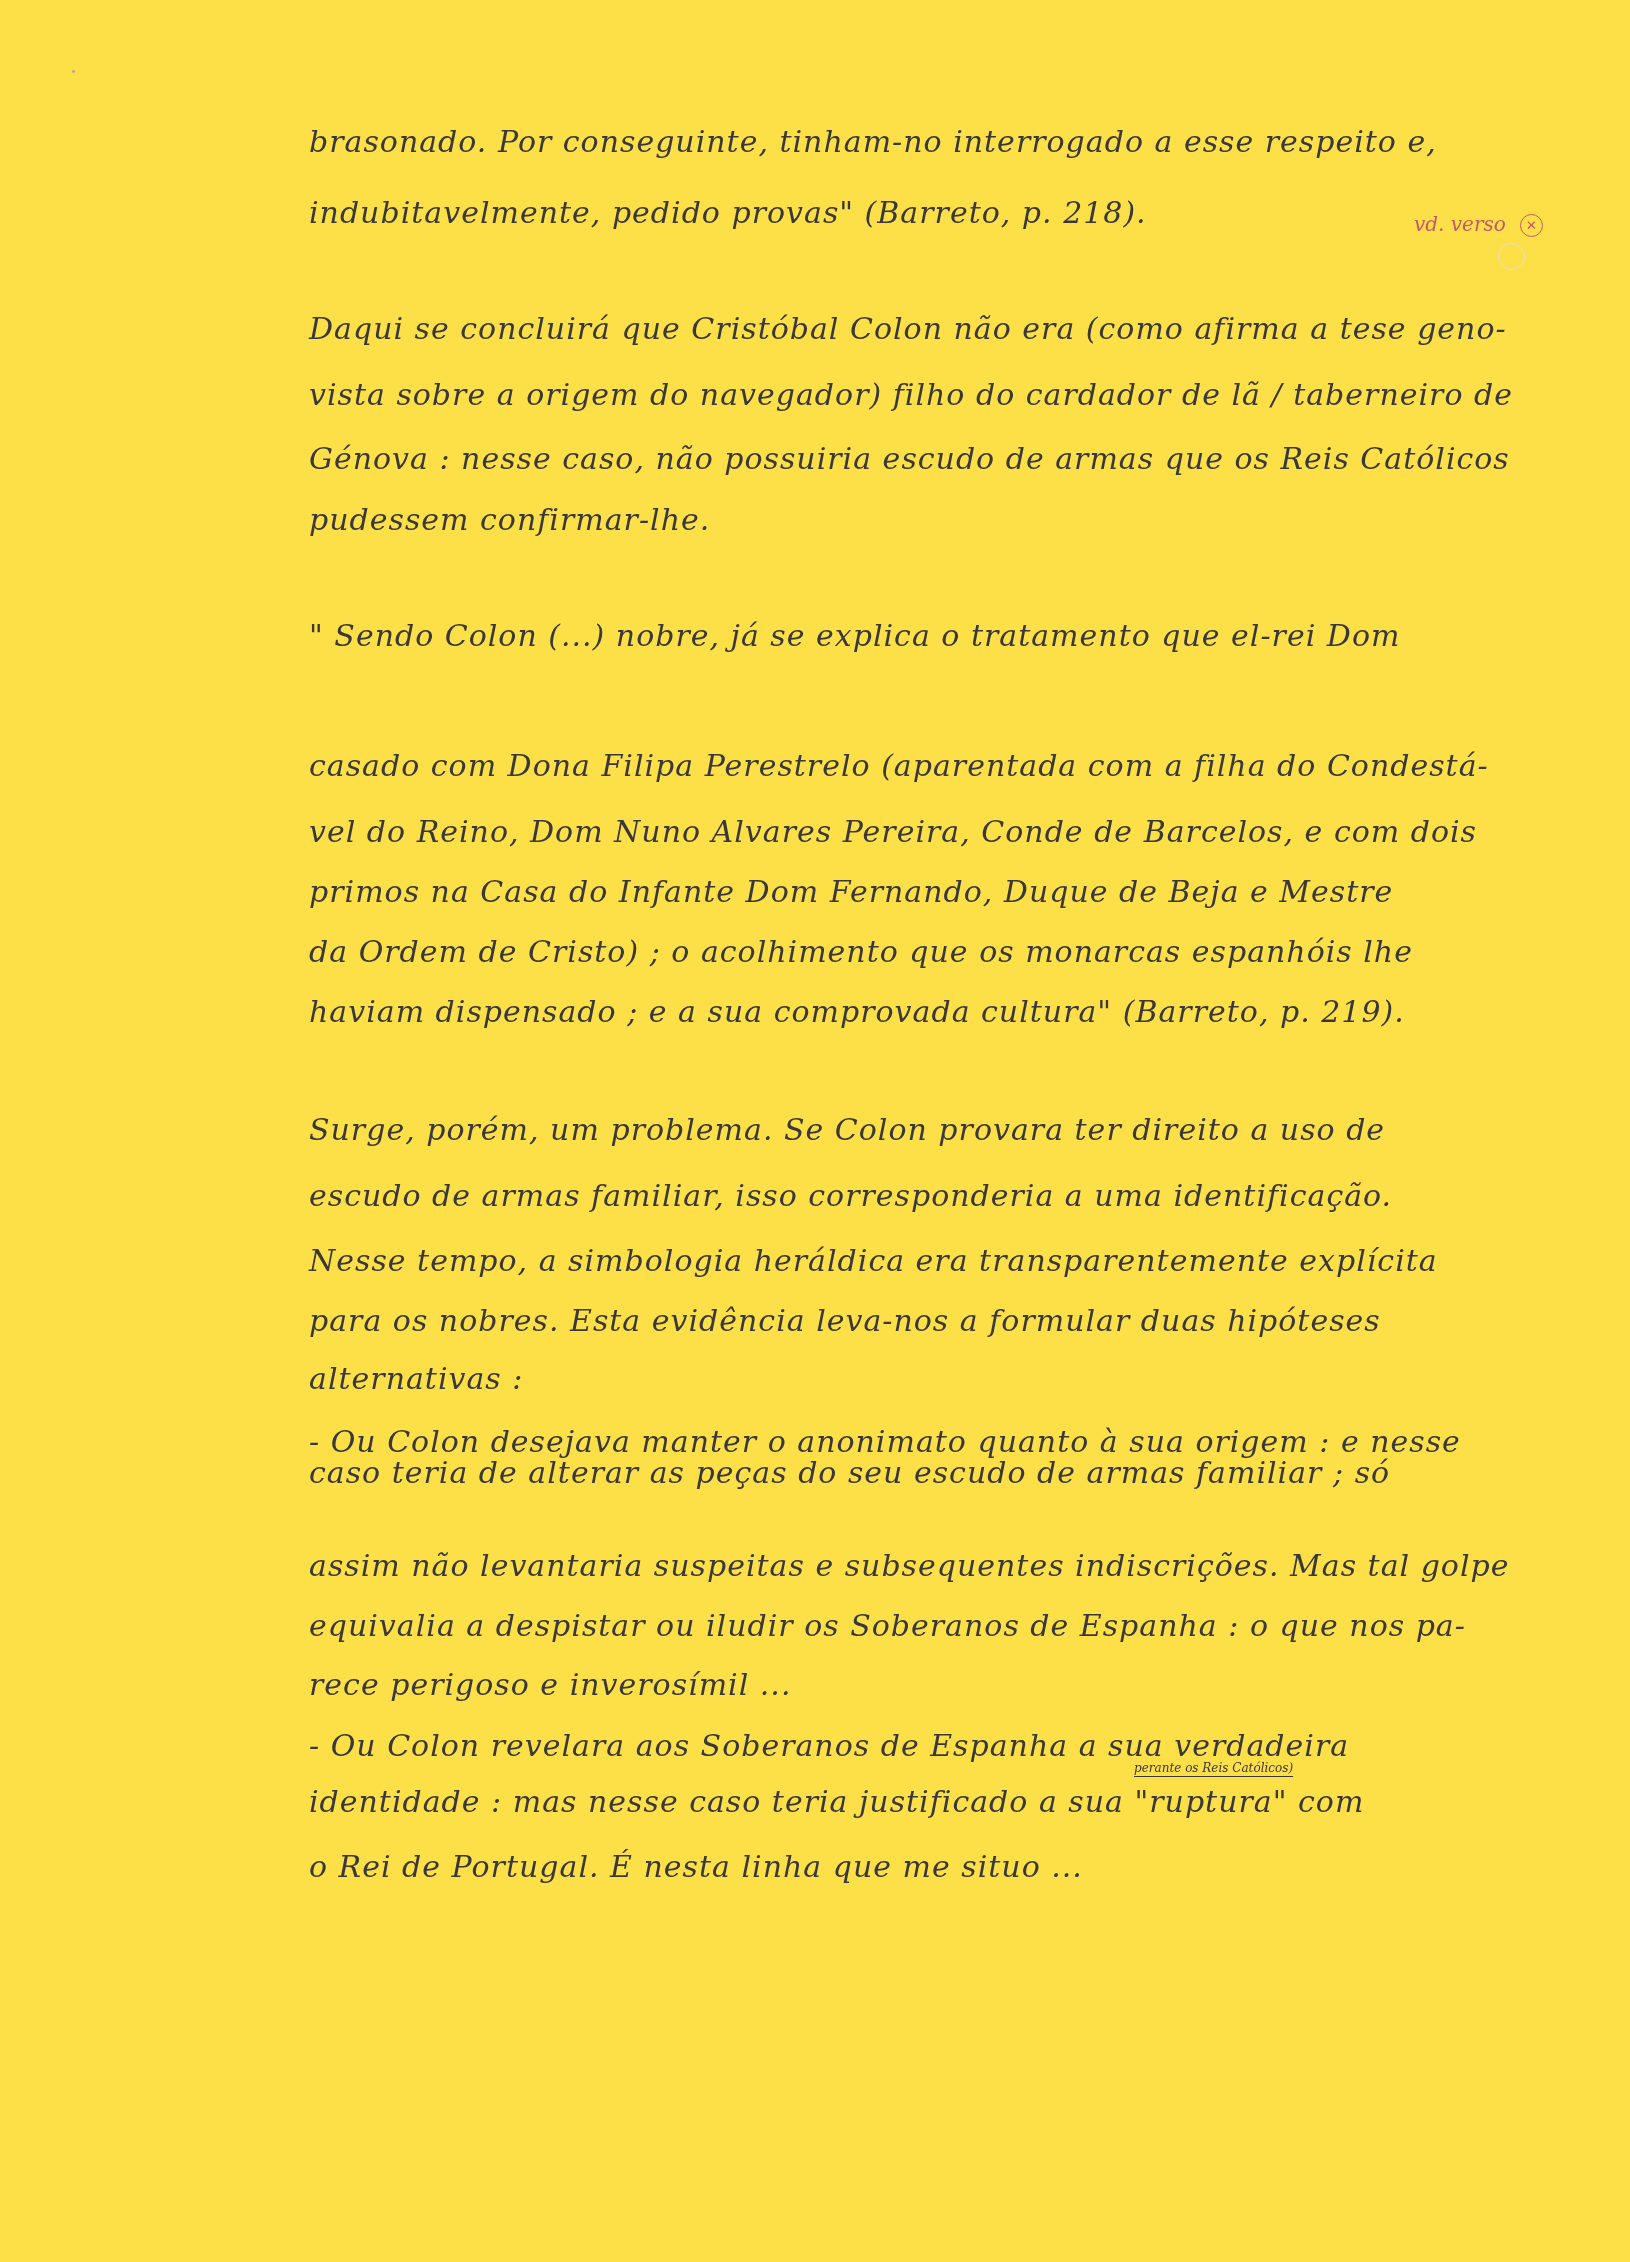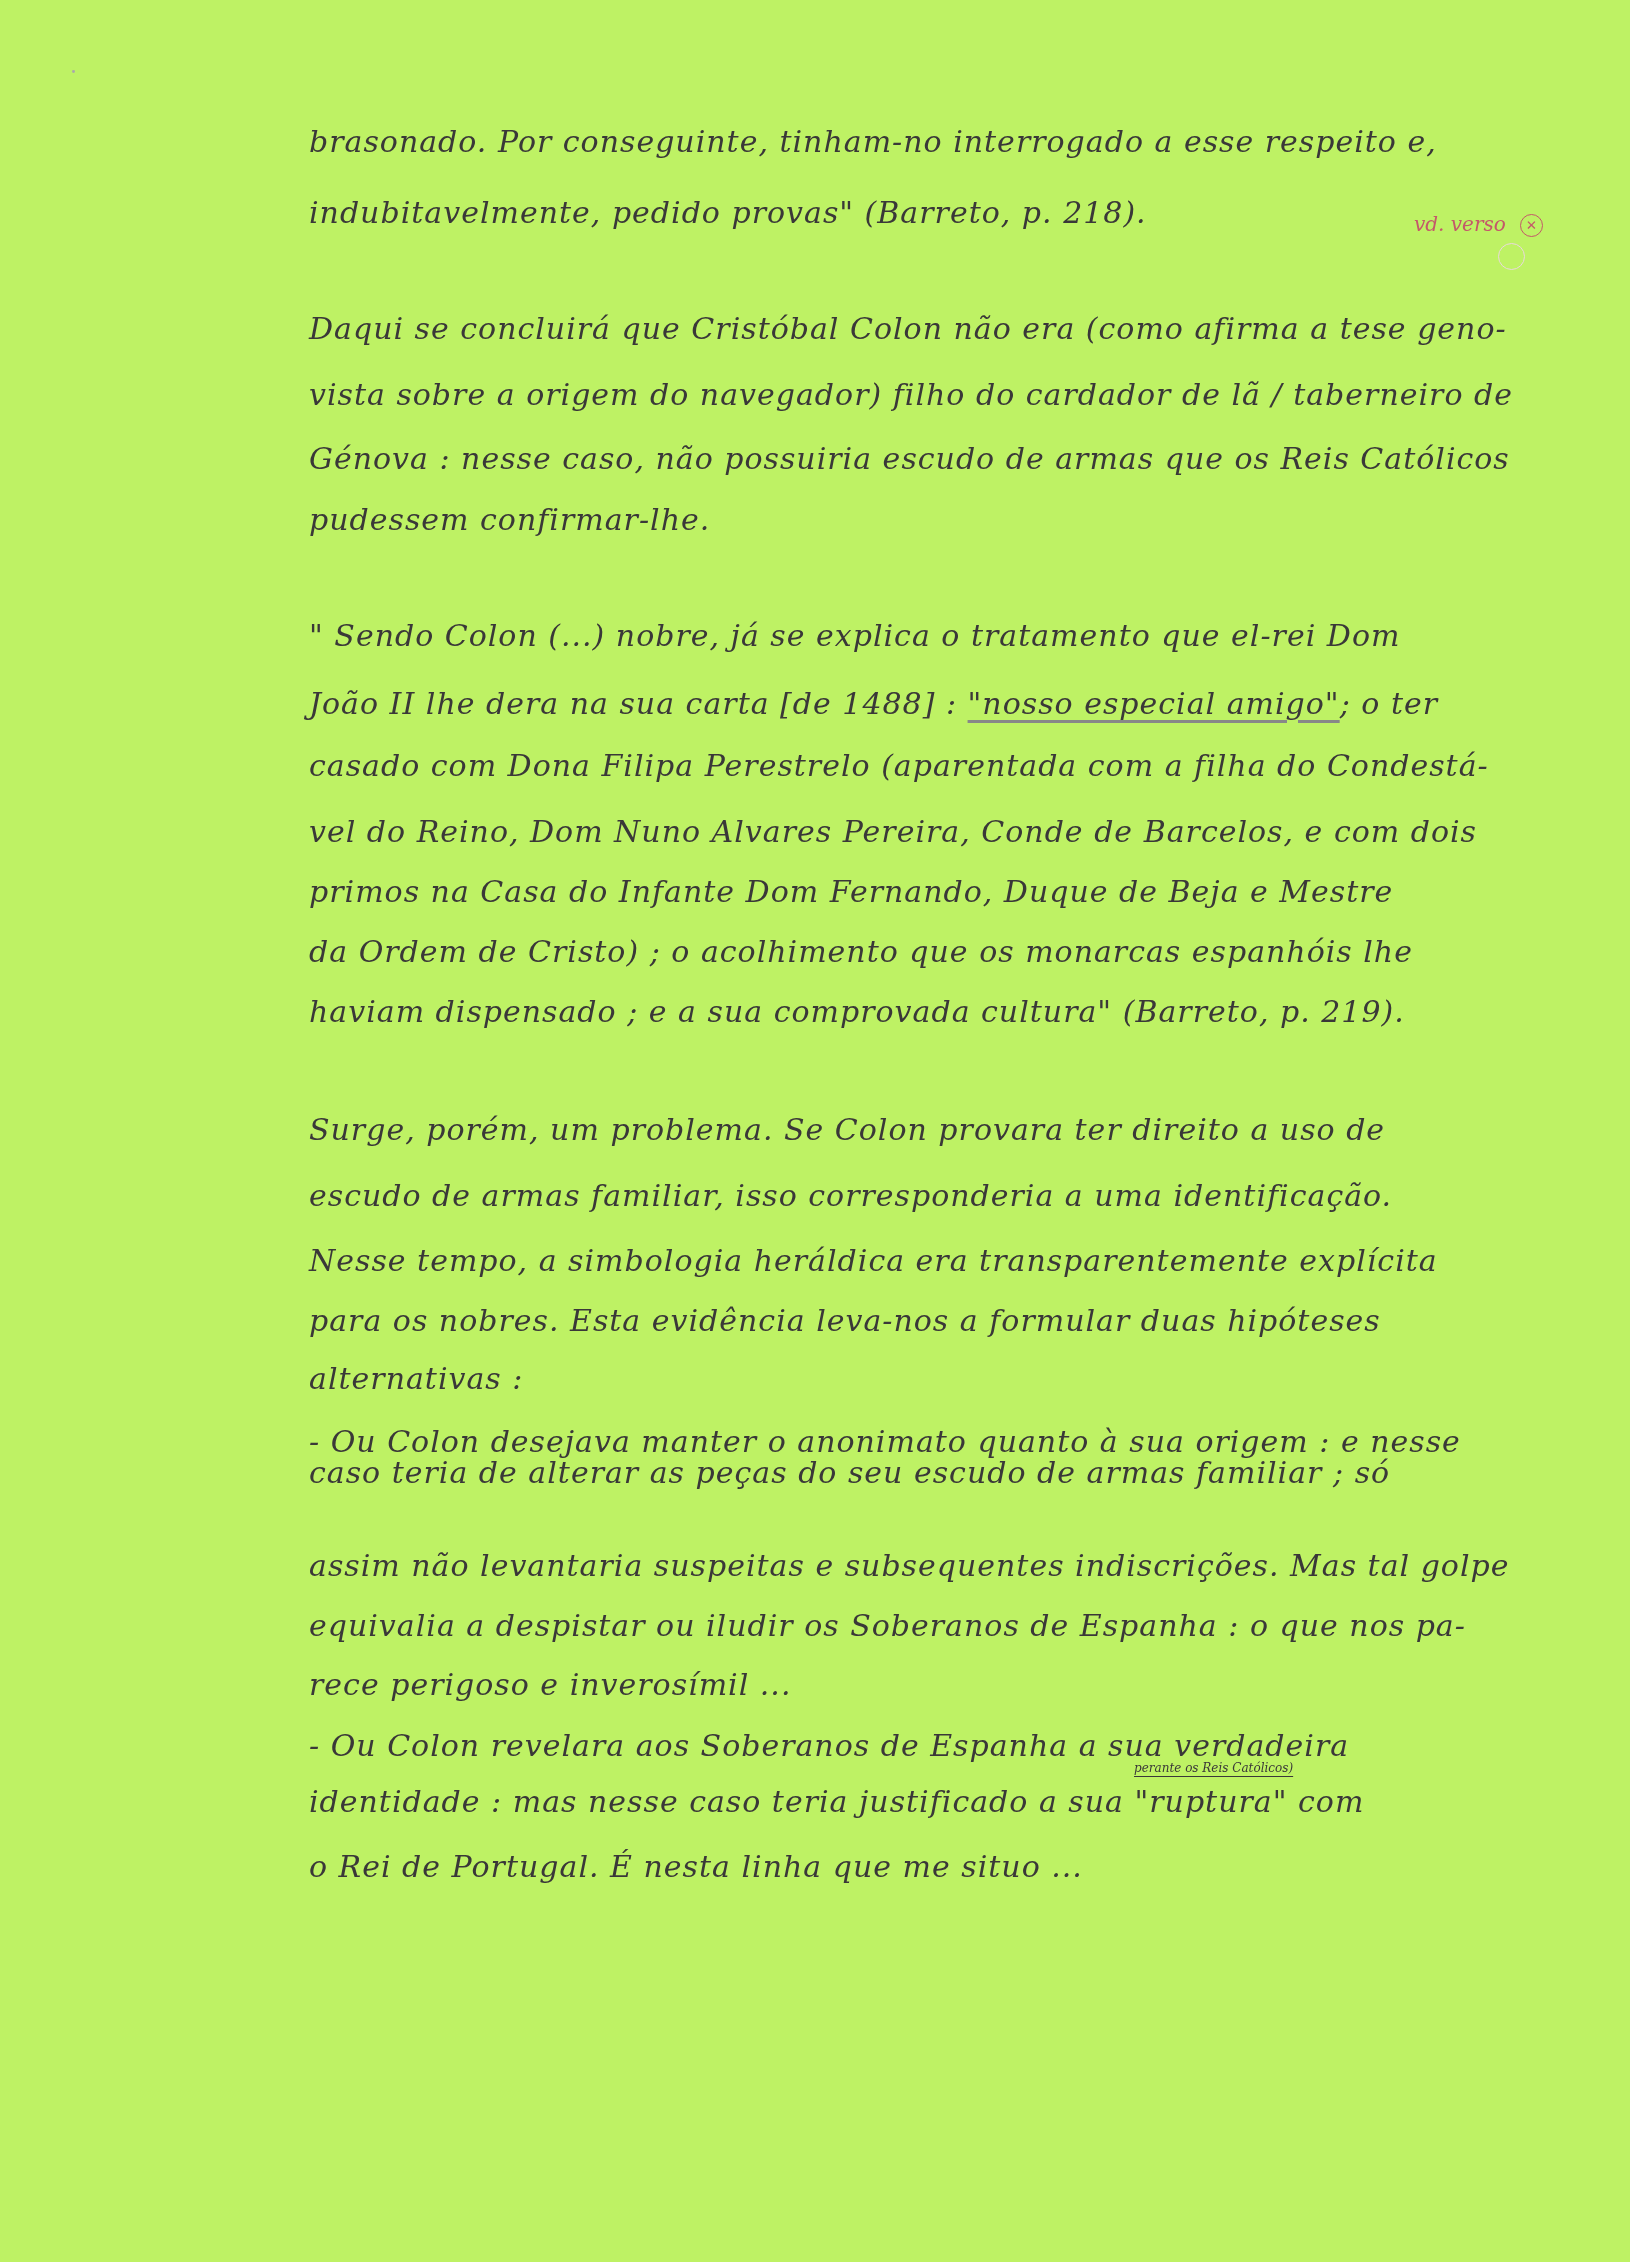--- a/index.html
+++ b/index.html
@@ -4,21 +4,21 @@
   <style>
     html, body { margin: 0; padding: 0; }
     body {
       width: 1631px; height: 2262px;
       background: #f7f5f3;
       position: relative;
       overflow: hidden;
     }
     .page {
       position: absolute; left: 0; top: 0; width: 1631px; height: 2262px;
-      background: #bef264;
+      background: #fde047;
     }
     .line {
       position: absolute;
       left: 309px;
       font-family: "DejaVu Serif", serif;
       font-style: italic;
       font-size: 30px;
       color: #3a3838;
       white-space: nowrap;
       letter-spacing: 1px;
@@ -62,23 +62,20 @@
     <span class="circle-x">✕</span>
   </div>
   <div class="ghost-circle"></div>
 
   <div class="line" style="top:311px;">Daqui se concluirá que Cristóbal Colon não era (como afirma a tese geno-</div>
   <div class="line" style="top:377px;">vista sobre a origem do navegador) filho do cardador de lã / taberneiro de</div>
   <div class="line" style="top:441px;">Génova : nesse caso, não possuiria escudo de armas que os Reis Católicos</div>
   <div class="line" style="top:502px;">pudessem confirmar-lhe.</div>
 
   <div class="line" style="top:618px;">" Sendo Colon (...) nobre, já se explica o tratamento que el-rei Dom</div>
-  <div class="line" style="top:686px;">
-    <span>João II lhe dera na sua carta [de 1488] : </span><span class="underline">"nosso especial amigo"</span><span>; o ter</span>
-  </div>
   <div class="line" style="top:748px;">casado com Dona Filipa Perestrelo (aparentada com a filha do Condestá-</div>
   <div class="line" style="top:814px;">vel do Reino, Dom Nuno Alvares Pereira, Conde de Barcelos, e com dois</div>
   <div class="line" style="top:874px;">primos na Casa do Infante Dom Fernando, Duque de Beja e Mestre</div>
   <div class="line" style="top:934px;">da Ordem de Cristo) ; o acolhimento que os monarcas espanhóis lhe</div>
   <div class="line" style="top:994px;">haviam dispensado ; e a sua comprovada cultura" (Barreto, p. 219).</div>
 
   <div class="line" style="top:1112px;">Surge, porém, um problema. Se Colon provara ter direito a uso de</div>
   <div class="line" style="top:1178px;">escudo de armas familiar, isso corresponderia a uma identificação.</div>
   <div class="line" style="top:1243px;">Nesse tempo, a simbologia heráldica era transparentemente explícita</div>
   <div class="line" style="top:1303px;">para os nobres. Esta evidência leva-nos a formular duas hipóteses</div>

